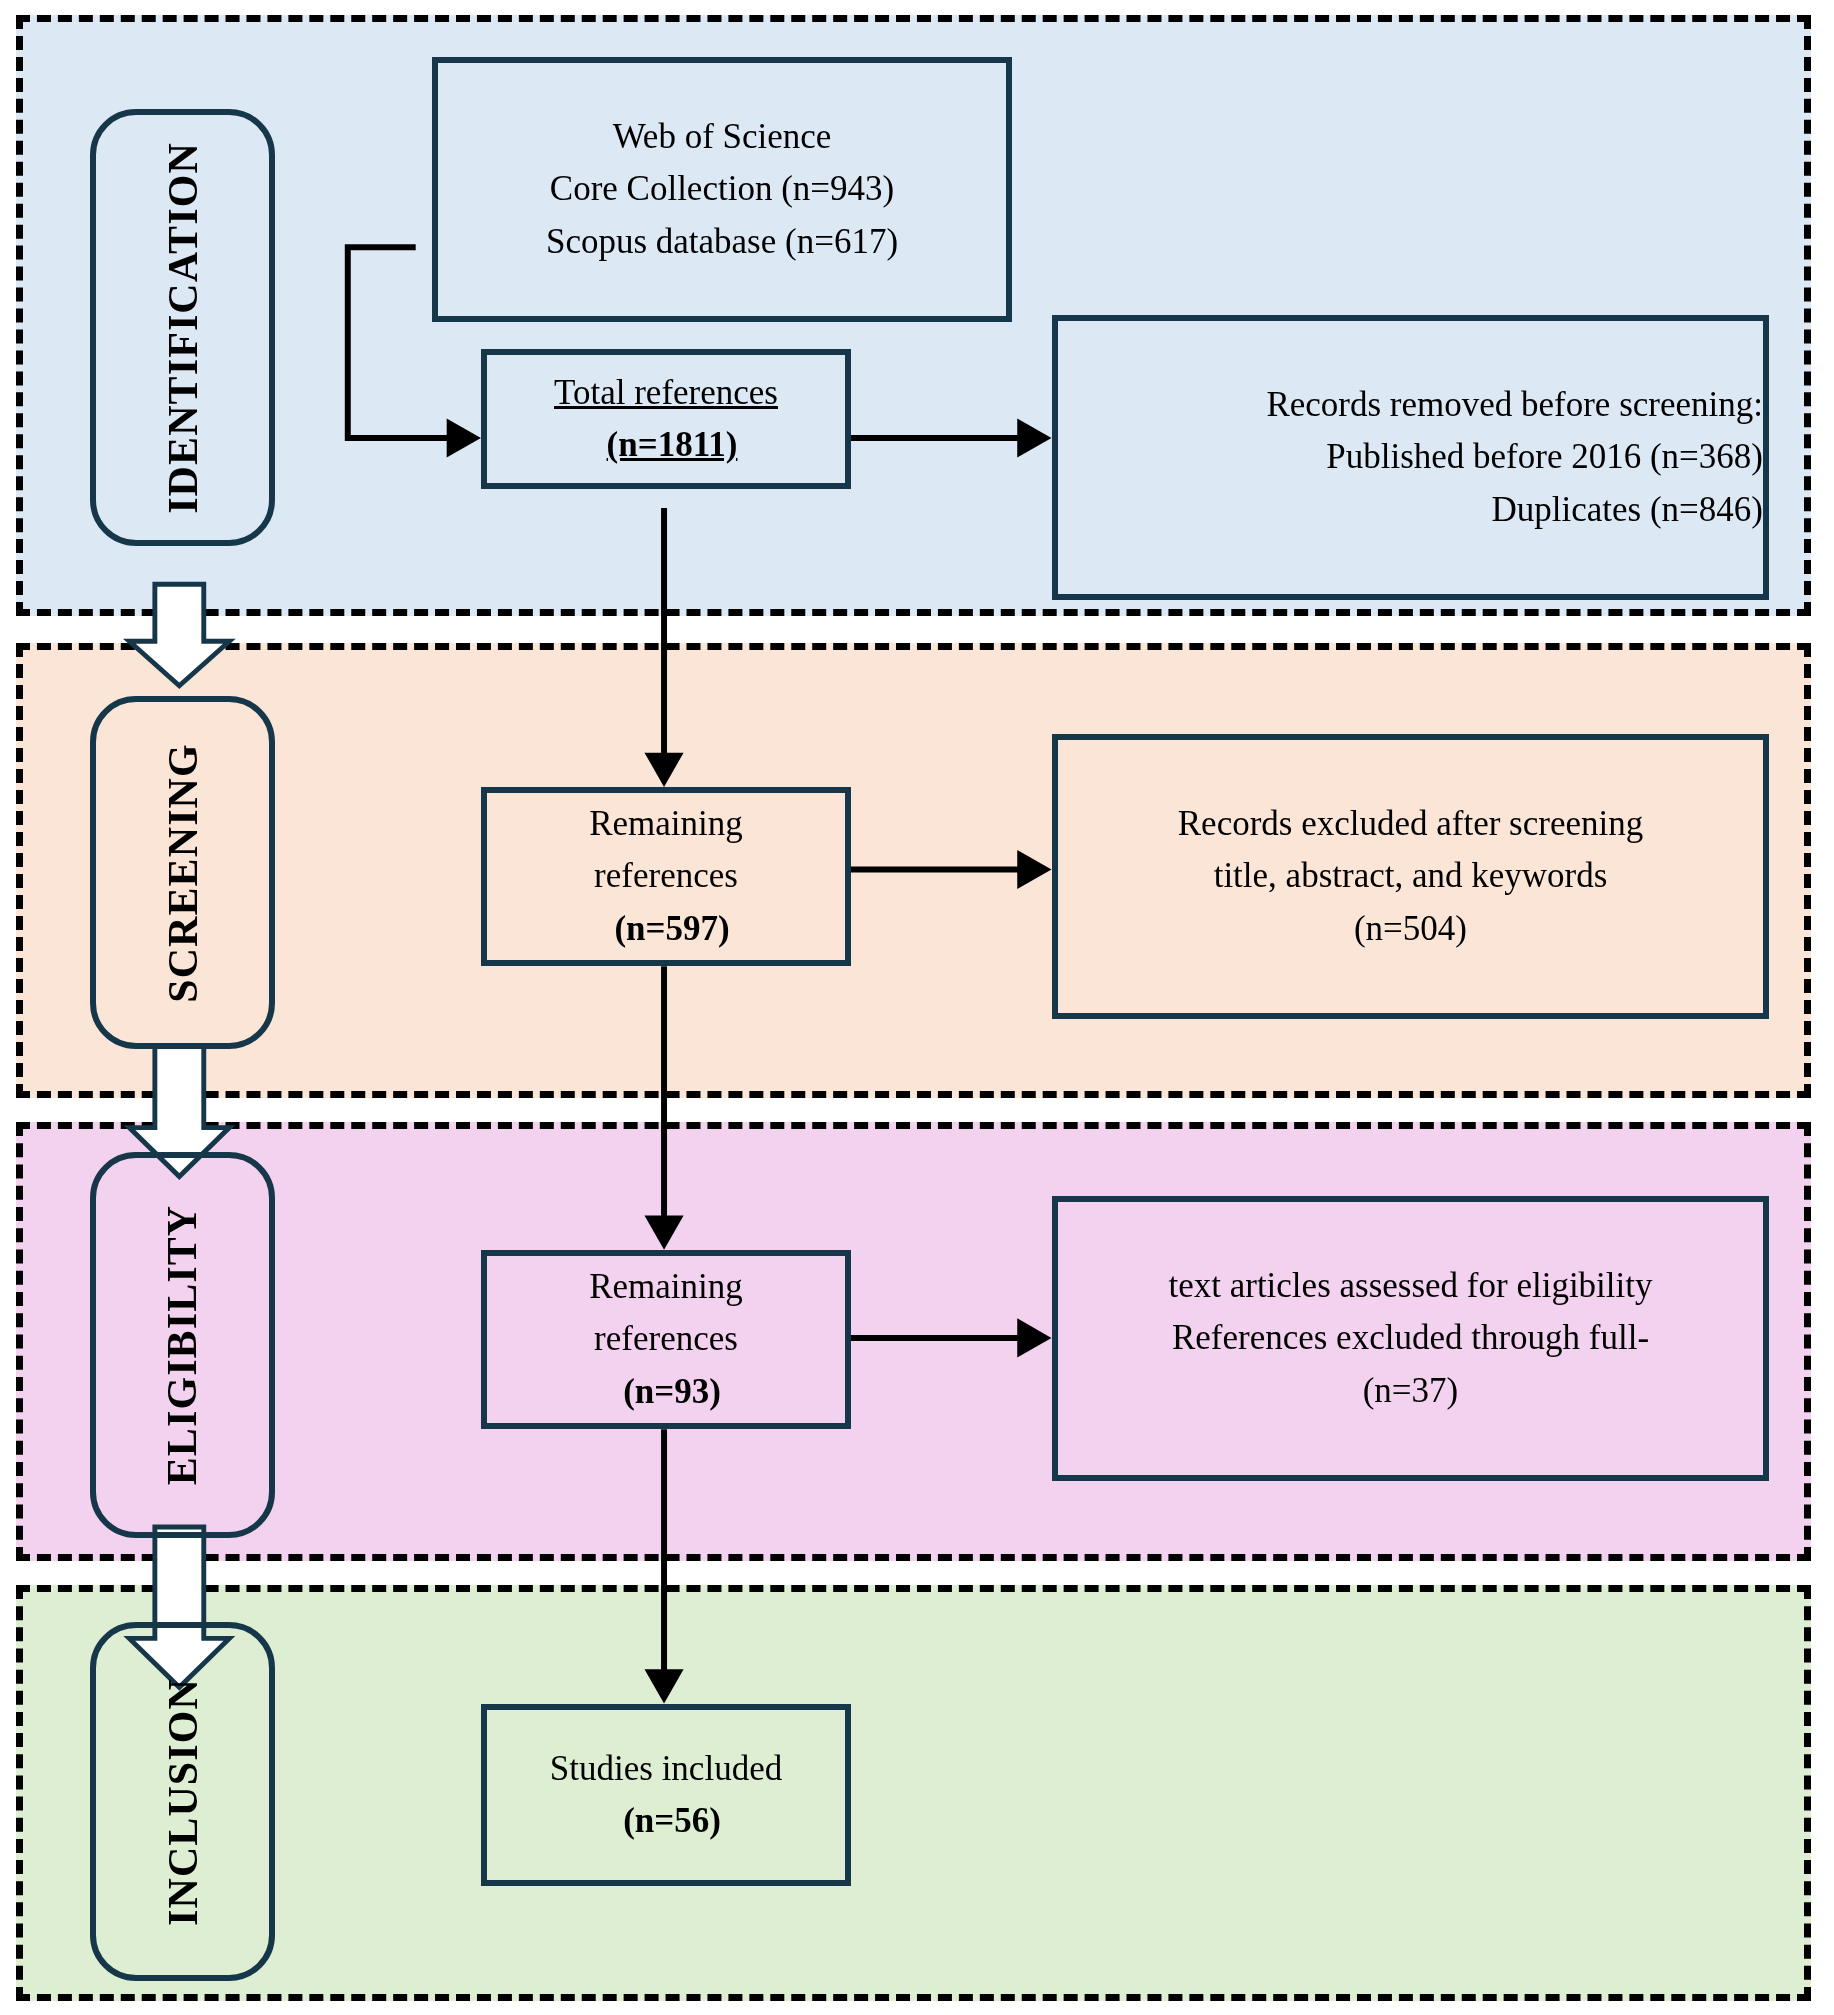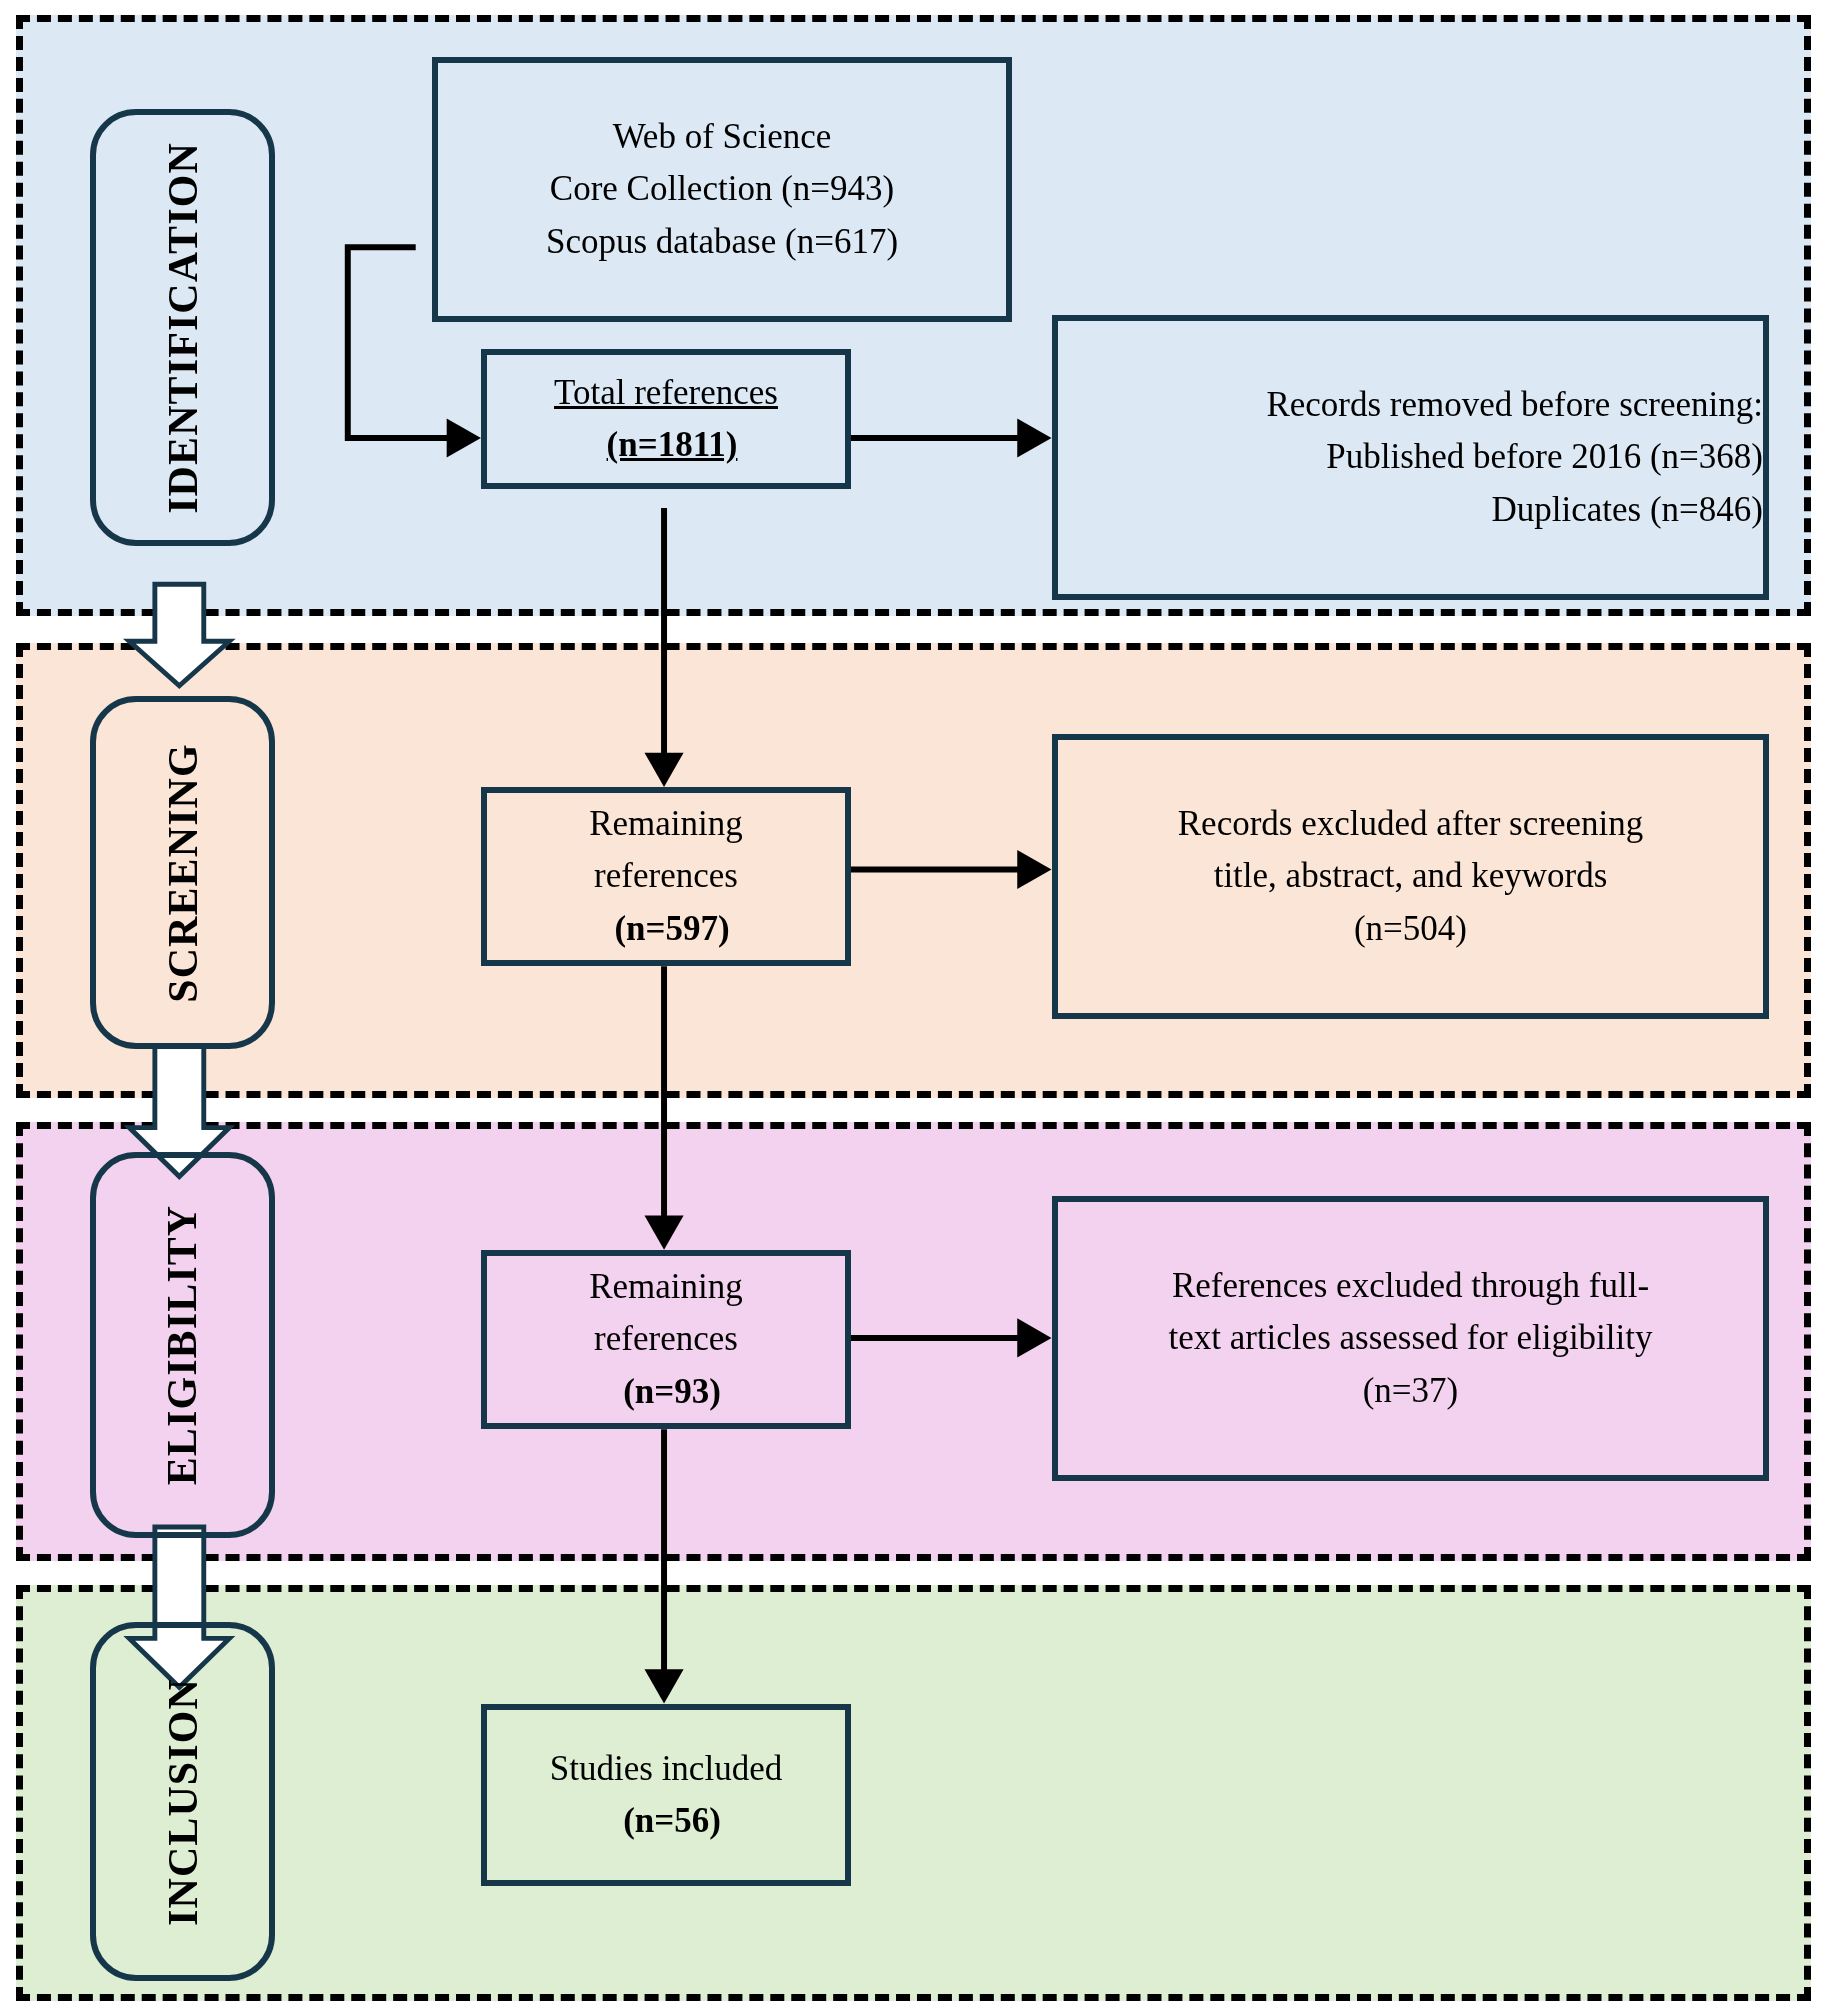--- a/index.html
+++ b/index.html
@@ -160,22 +160,22 @@
     <div>(n=504)</div>
   </div>
 
   <div class="fbox box-remaining-eligibility">
     <div>Remaining</div>
     <div>references</div>
     <div class="bold">(n=93)</div>
   </div>
 
   <div class="fbox box-excluded-fulltext">
+    <div>text articles assessed for eligibility</div>
     <div>References excluded through full-</div>
-    <div>text articles assessed for eligibility</div>
     <div>(n=37)</div>
   </div>
 
   <div class="fbox box-included">
     <div>Studies included</div>
     <div class="bold">(n=56)</div>
   </div>
 
 </div>
 

